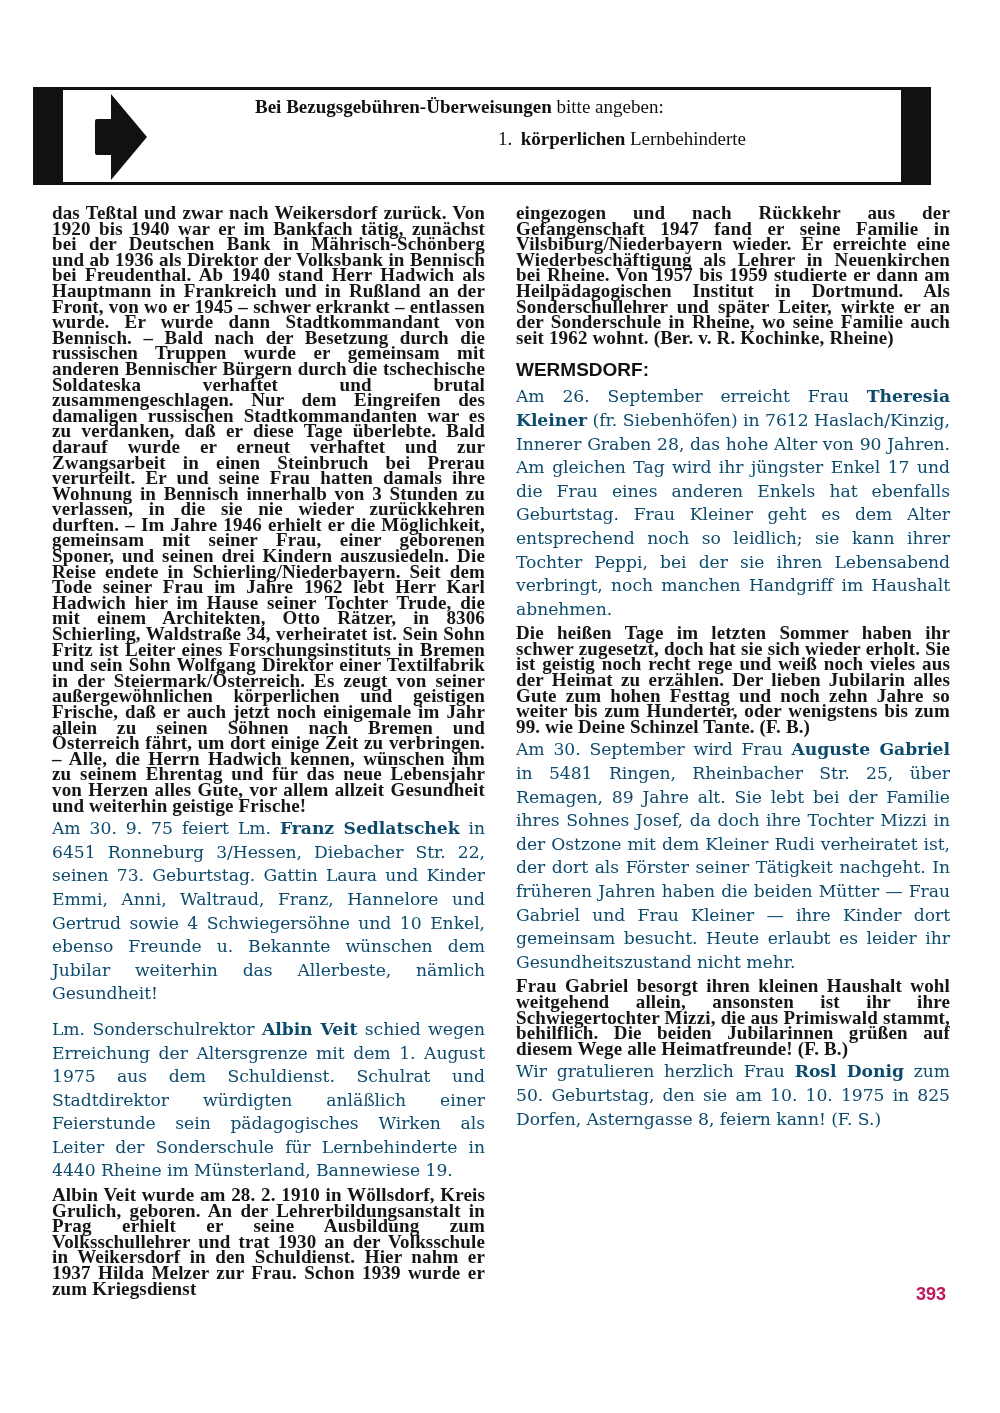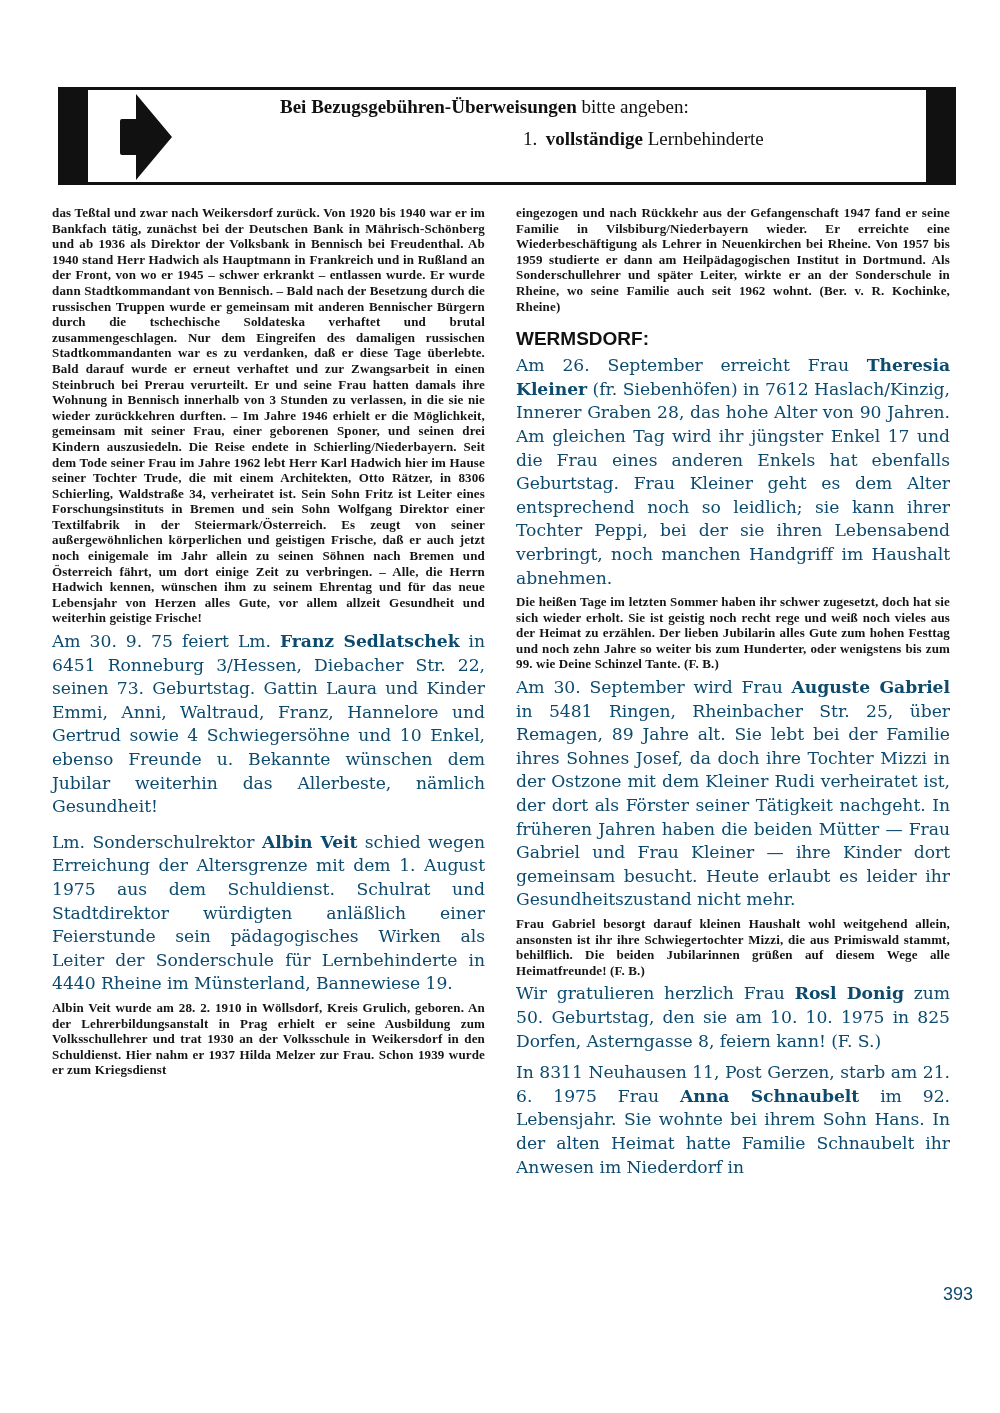--- a/index.html
+++ b/index.html
@@ -1,21 +1,21 @@
 <!DOCTYPE html>
 <html><head>
 <meta charset="utf-8">
 <style>
   html, body { margin: 0; padding: 0; }
   body {
     width: 1000px; height: 1413px; background: #ffffff; position: relative;
     color: #111; overflow: hidden;
   }
   .notice-box {
-    position: absolute; left: 58px; top: 87px; width: 898px; height: 98px;
+    position: absolute; left: 33px; top: 87px; width: 898px; height: 98px;
     border-top: 3px solid #111; border-bottom: 3px solid #111; box-sizing: border-box;
     background: #fff;
   }
   .bar-left { position: absolute; left: 0; top: 0; bottom: 0; width: 30px; background: #111; }
   .bar-right { position: absolute; right: 0; top: 0; bottom: 0; width: 30px; background: #111; }
   .arrow { position: absolute; left: 62px; top: 4px; width: 52px; height: 86px; }
   .notice-title {
     position: absolute; left: 222px; top: 6px;
     font-family: "Liberation Serif", serif; font-size: 19px; color: #111; white-space: nowrap;
   }
@@ -25,51 +25,51 @@
     font-family: "Liberation Serif", serif; font-size: 19px; line-height: 26px; color: #111;
   }
   .notice-list .num { display: inline-block; width: 18px; }
 
   .col { position: absolute; top: 205px; width: 433px; font-family: "DejaVu Serif", serif; }
   .col-left { left: 52px; }
   .col-right { left: 516px; width: 434px; }
 
   .small {
     font-family: "Liberation Serif", serif; font-weight: bold;
-    font-size: 13px; line-height: 15.6px; text-align: justify; margin: 0;
+    font-size: 19px; line-height: 15.6px; text-align: justify; margin: 0;
     letter-spacing: 0.15px; color: #151515;
   }
   .large {
     font-family: "DejaVu Serif", serif; font-size: 17.2px; line-height: 23.6px;
     text-align: justify; margin: 0; color: #0c4a6e; letter-spacing: -0.05px;
   }
   .large b { font-weight: bold; }
   .heading {
     font-family: Liberation Sans, sans-serif; font-weight: bold; font-size: 19px;
     margin: 0; line-height: 22px; color: #111;
   }
   .gap4 { height: 4px; }
   .gap8 { height: 8px; }
   .gap12 { height: 14px; }
   .page-number {
     position: absolute; left: 916px; top: 1284px;
-    font-family: "Liberation Sans", sans-serif; font-weight: normal; font-size: 18px; color: #0c4a6e; margin-left: 27px;
+    font-family: "Liberation Sans", sans-serif; font-weight: bold; font-size: 18px; color: #be185d;
   }
 </style>
 </head>
 <body>
 
 <div class="notice-box">
   <div class="bar-left"></div>
   <svg class="arrow" viewBox="0 0 52 86">
     <path d="M0 27 Q0 25 2 25 L16 25 L16 0 L52 43 L16 86 L16 61 L2 61 Q0 61 0 59 Z" fill="#111"></path>
   </svg>
   <div class="notice-title"><b>Bei Bezugsgebühren-Überweisungen</b><span> bitte angeben:</span></div>
   <div class="notice-list">
-    <div><span class="num">1.</span> <b>vollständige</b><span> Lernbehinderte</span></div>
+    <div><span class="num">1.</span> <b>körperlichen</b><span> Lernbehinderte</span></div>
   </div>
   <div class="bar-right"></div>
 </div>
 
 <div class="col col-left">
   <p class="small">das Teßtal und zwar nach Weikersdorf zurück. Von 1920 bis 1940 war er im Bankfach tätig, zunächst bei der Deutschen Bank in Mährisch-Schönberg und ab 1936 als Direktor der Volksbank in Bennisch bei Freudenthal. Ab 1940 stand Herr Hadwich als Hauptmann in Frankreich und in Rußland an der Front, von wo er 1945 – schwer erkrankt – entlassen wurde. Er wurde dann Stadtkommandant von Bennisch. – Bald nach der Besetzung durch die russischen Truppen wurde er gemeinsam mit anderen Bennischer Bürgern durch die tschechische Soldateska verhaftet und brutal zusammengeschlagen. Nur dem Eingreifen des damaligen russischen Stadtkommandanten war es zu verdanken, daß er diese Tage überlebte. Bald darauf wurde er erneut verhaftet und zur Zwangsarbeit in einen Steinbruch bei Prerau verurteilt. Er und seine Frau hatten damals ihre Wohnung in Bennisch innerhalb von 3 Stunden zu verlassen, in die sie nie wieder zurückkehren durften. – Im Jahre 1946 erhielt er die Möglichkeit, gemeinsam mit seiner Frau, einer geborenen Sponer, und seinen drei Kindern auszusiedeln. Die Reise endete in Schierling/Niederbayern. Seit dem Tode seiner Frau im Jahre 1962 lebt Herr Karl Hadwich hier im Hause seiner Tochter Trude, die mit einem Architekten, Otto Rätzer, in 8306 Schierling, Waldstraße 34, verheiratet ist. Sein Sohn Fritz ist Leiter eines Forschungsinstituts in Bremen und sein Sohn Wolfgang Direktor einer Textilfabrik in der Steiermark/Österreich. Es zeugt von seiner außergewöhnlichen körperlichen und geistigen Frische, daß er auch jetzt noch einigemale im Jahr allein zu seinen Söhnen nach Bremen und Österreich fährt, um dort einige Zeit zu verbringen. – Alle, die Herrn Hadwich kennen, wünschen ihm zu seinem Ehrentag und für das neue Lebensjahr von Herzen alles Gute, vor allem allzeit Gesundheit und weiterhin geistige Frische!</p>
   <div class="gap4"></div>
   <p class="large"><span>Am 30. 9. 75 feiert Lm. </span><b>Franz Sedlatschek</b><span> in 6451 Ronneburg 3/Hessen, Diebacher Str. 22, seinen 73. Geburtstag. Gattin Laura und Kinder Emmi, Anni, Waltraud, Franz, Hannelore und Gertrud sowie 4 Schwiegersöhne und 10 Enkel, ebenso Freunde u. Bekannte wünschen dem Jubilar weiterhin das Allerbeste, nämlich Gesundheit!</span></p>
   <div class="gap4"></div>
   <div class="gap8"></div>
@@ -82,20 +82,19 @@
   <p class="small">eingezogen und nach Rückkehr aus der Gefangenschaft 1947 fand er seine Familie in Vilsbiburg/Niederbayern wieder. Er erreichte eine Wiederbeschäftigung als Lehrer in Neuenkirchen bei Rheine. Von 1957 bis 1959 studierte er dann am Heilpädagogischen Institut in Dortmund. Als Sonderschullehrer und später Leiter, wirkte er an der Sonderschule in Rheine, wo seine Familie auch seit 1962 wohnt. (Ber. v. R. Kochinke, Rheine)</p>
   <div class="gap12"></div>
   <h2 class="heading">WERMSDORF:</h2>
   <div class="gap4"></div>
   <p class="large"><span>Am 26. September erreicht Frau </span><b>Theresia Kleiner</b><span> (fr. Siebenhöfen) in 7612 Haslach/Kinzig, Innerer Graben 28, das hohe Alter von 90 Jahren. Am gleichen Tag wird ihr jüngster Enkel 17 und die Frau eines anderen Enkels hat ebenfalls Geburtstag. Frau Kleiner geht es dem Alter entsprechend noch so leidlich; sie kann ihrer Tochter Peppi, bei der sie ihren Lebensabend verbringt, noch manchen Handgriff im Haushalt abnehmen.</span></p>
   <div class="gap4"></div>
   <p class="small">Die heißen Tage im letzten Sommer haben ihr schwer zugesetzt, doch hat sie sich wieder erholt. Sie ist geistig noch recht rege und weiß noch vieles aus der Heimat zu erzählen. Der lieben Jubilarin alles Gute zum hohen Festtag und noch zehn Jahre so weiter bis zum Hunderter, oder wenigstens bis zum 99. wie Deine Schinzel Tante. (F. B.)</p>
   <div class="gap4"></div>
   <p class="large"><span>Am 30. September wird Frau </span><b>Auguste Gabriel</b><span> in 5481 Ringen, Rheinbacher Str. 25, über Remagen, 89 Jahre alt. Sie lebt bei der Familie ihres Sohnes Josef, da doch ihre Tochter Mizzi in der Ostzone mit dem Kleiner Rudi verheiratet ist, der dort als Förster seiner Tätigkeit nachgeht. In früheren Jahren haben die beiden Mütter — Frau Gabriel und Frau Kleiner — ihre Kinder dort gemeinsam besucht. Heute erlaubt es leider ihr Gesundheitszustand nicht mehr.</span></p>
   <div class="gap4"></div>
-  <p class="small">Frau Gabriel besorgt darauf kleinen Haushalt wohl weitgehend allein, ansonsten ist ihr ihre Schwiegertochter Mizzi, die aus Primiswald stammt, behilflich. Die beiden Jubilarinnen grüßen auf diesem Wege alle Heimatfreunde! (F. B.)</p>
+  <p class="small">Frau Gabriel besorgt ihren kleinen Haushalt wohl weitgehend allein, ansonsten ist ihr ihre Schwiegertochter Mizzi, die aus Primiswald stammt, behilflich. Die beiden Jubilarinnen grüßen auf diesem Wege alle Heimatfreunde! (F. B.)</p>
   <div class="gap4"></div>
   <p class="large"><span>Wir gratulieren herzlich Frau </span><b>Rosl Donig</b><span> zum 50. Geburtstag, den sie am 10. 10. 1975 in 825 Dorfen, Asterngasse 8, feiern kann! (F. S.)</span></p>
   <div class="gap8"></div>
-  <p class="large"><span>In 8311 Neuhausen 11, Post Gerzen, starb am 21. 6. 1975 Frau </span><b>Anna Schnaubelt</b><span> im 92. Lebensjahr. Sie wohnte bei ihrem Sohn Hans. In der alten Heimat hatte Familie Schnaubelt ihr Anwesen im Niederdorf in</span></p>
 </div>
 
 <div class="page-number">393</div>
 
 </body></html>

